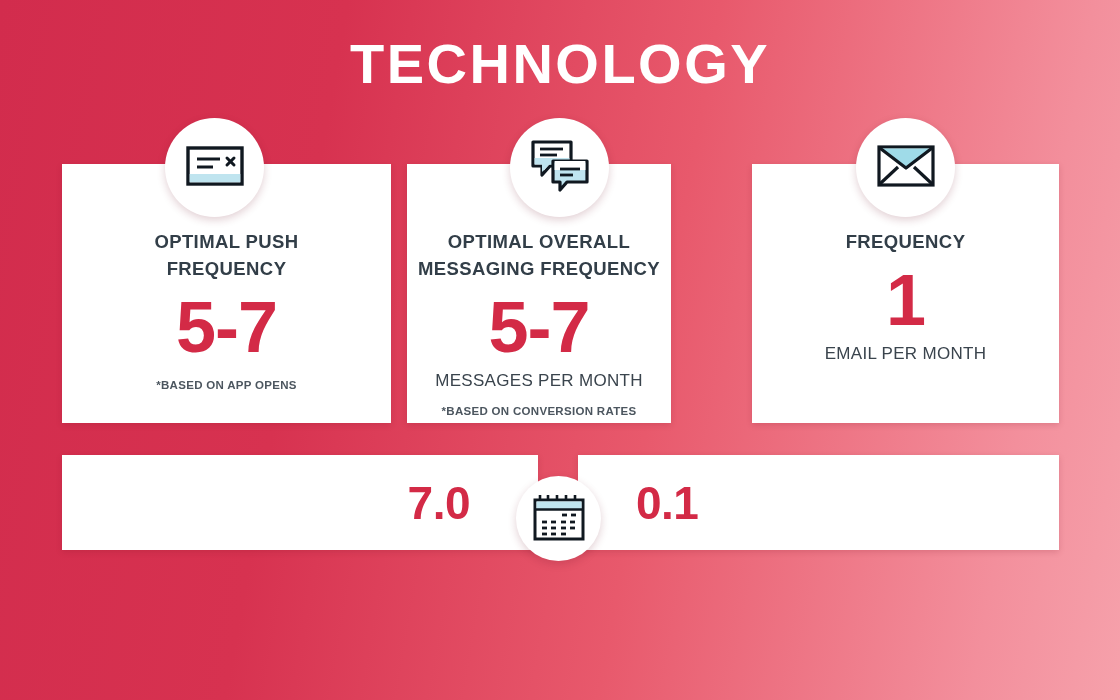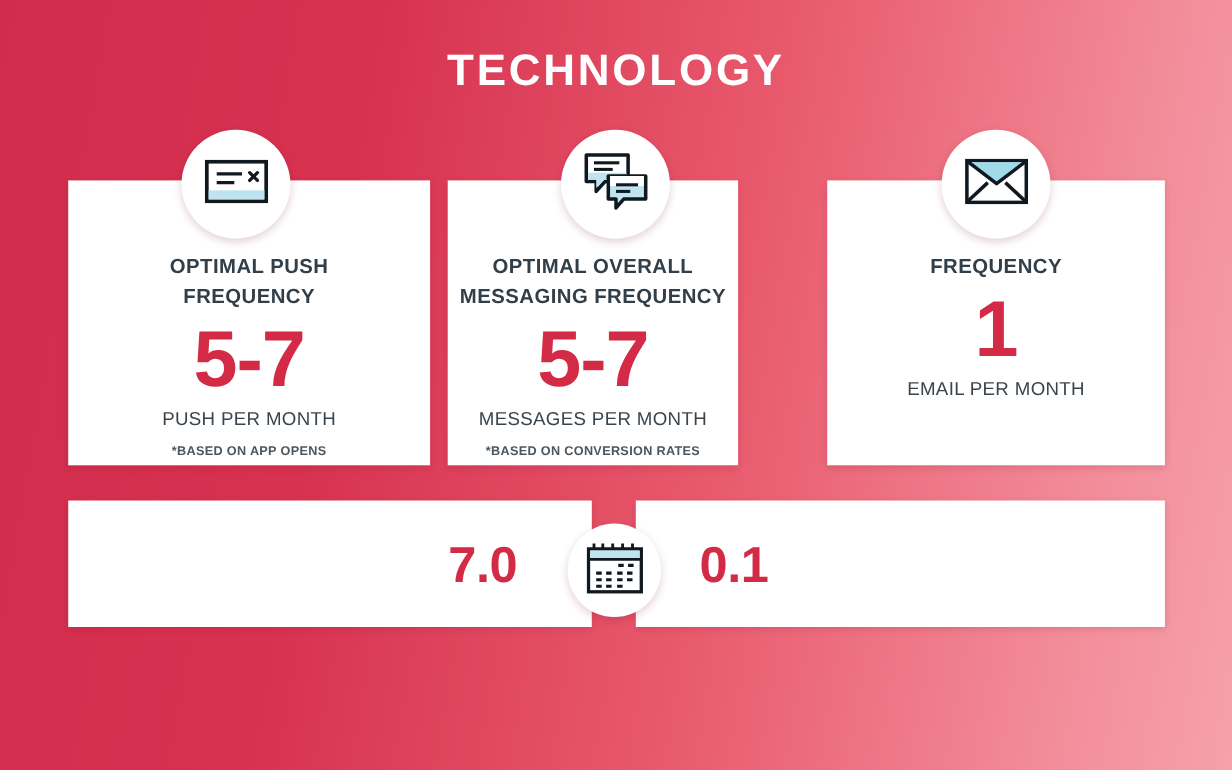--- a/index.html
+++ b/index.html
@@ -21,21 +21,21 @@
   }
 
   
   .title {
     position: absolute;
     top: 40px;
     left: 0;
     width: 1120px;
     text-align: center;
     color: #ffffff;
-    font-size: 40px;
+    font-size: 56px;
     font-weight: bold;
     letter-spacing: 2.5px;
     line-height: 48px;
   }
 
   
   .card {
     position: absolute;
     top: 164px;
     height: 259px;
@@ -114,21 +114,21 @@
     width: 85px;
     height: 85px;
     left: 516px;
     top: 476px;
   }
 
   
   .bottom-panel {
     position: absolute;
     top: 455px;
-    height: 115px;
+    height: 95px;
     background: #ffffff;
     box-shadow: 0 2px 6px rgba(120, 20, 40, 0.18);
     display: flex;
     align-items: center;
   }
   .panel-left  { left: 62px;  width: 476px; justify-content: flex-end; padding-right: 68px; box-sizing: border-box; }
   .panel-right { left: 578px; width: 481px; justify-content: flex-start; padding-left: 58px; box-sizing: border-box; }
 
   .agg-number {
     color: #d32a46;
@@ -170,21 +170,20 @@
 
   <div class="title">TECHNOLOGY</div>
 
   <div class="card card-1">
     <div class="card-inner">
       <div class="card-heading">
         <span>OPTIMAL PUSH</span>
         <span class="l2">FREQUENCY</span>
       </div>
       <div class="card-number">5-7</div>
-      <div class="card-unit">PUSH PER MONTH</div>
       <div class="card-note">*BASED ON APP OPENS</div>
     </div>
   </div>
 
   <div class="icon-circle circle-top circle-1">
     <span>
       <svg width="58" height="40" viewBox="0 0 58 40">
         <rect x="2" y="2" width="54" height="36" fill="#ffffff" stroke="#101820" stroke-width="3.4"></rect>
         <rect x="3.7" y="28" width="50.6" height="8.3" fill="#bfe4ef"></rect>
         <line x1="11" y1="13" x2="34" y2="13" stroke="#101820" stroke-width="3"></line>

